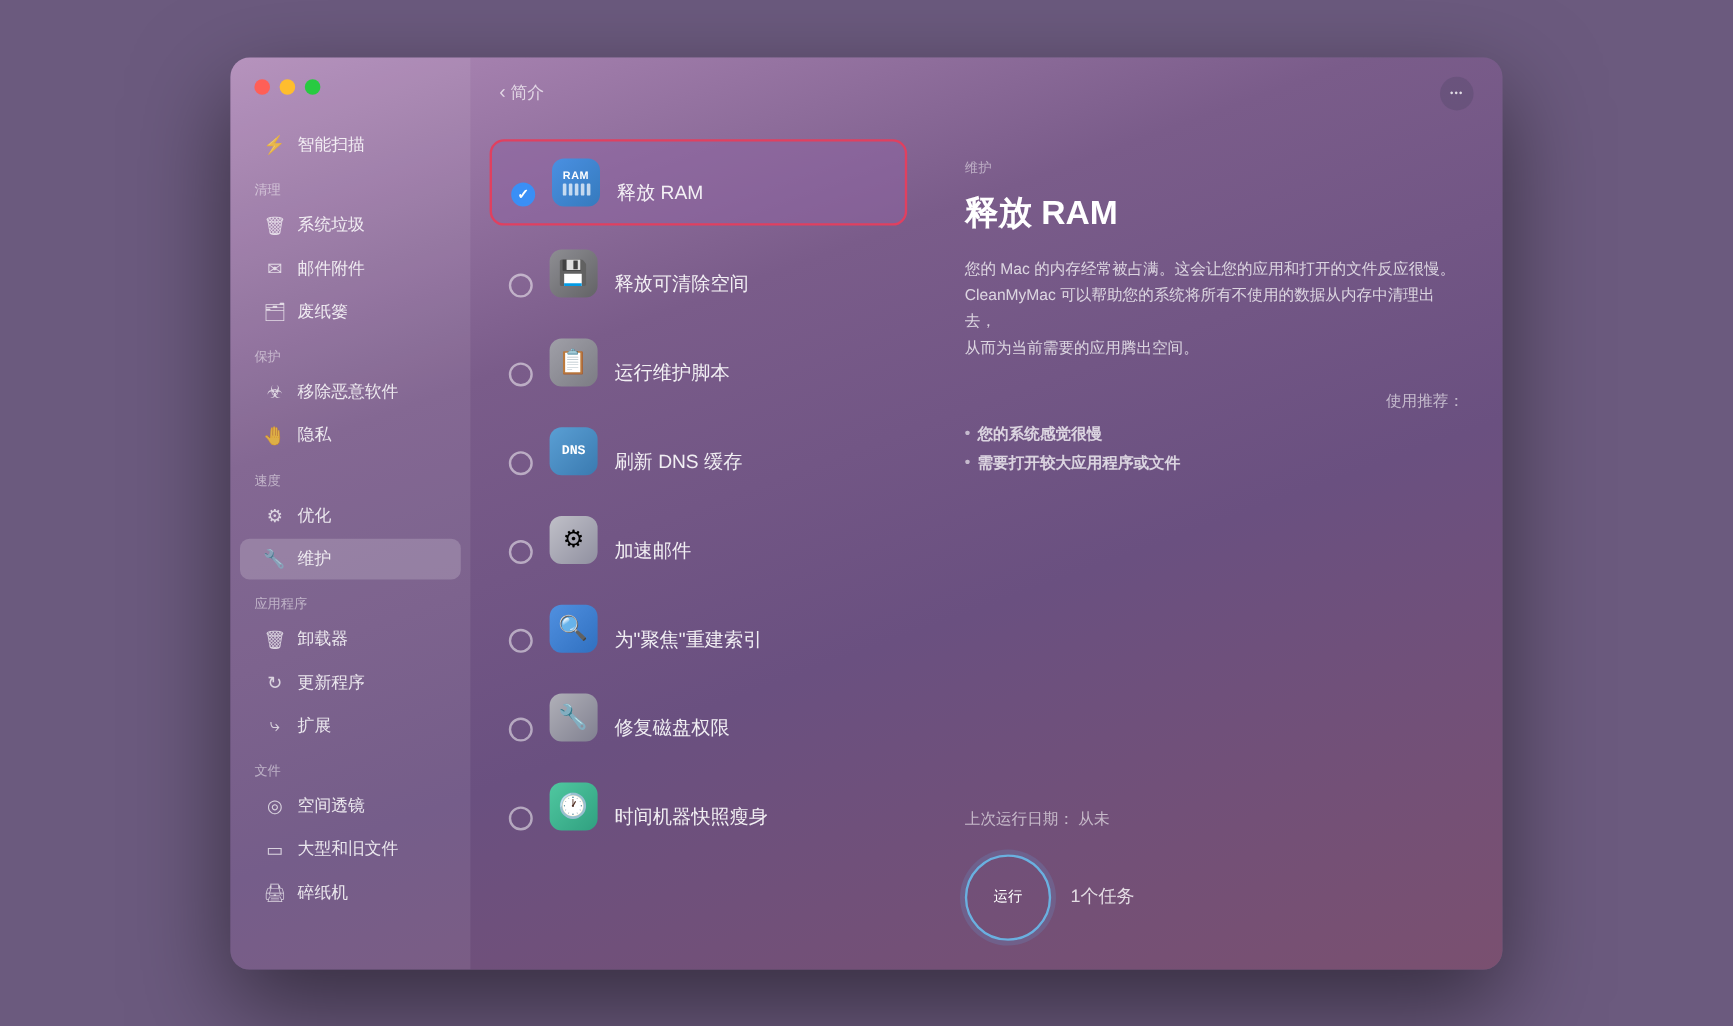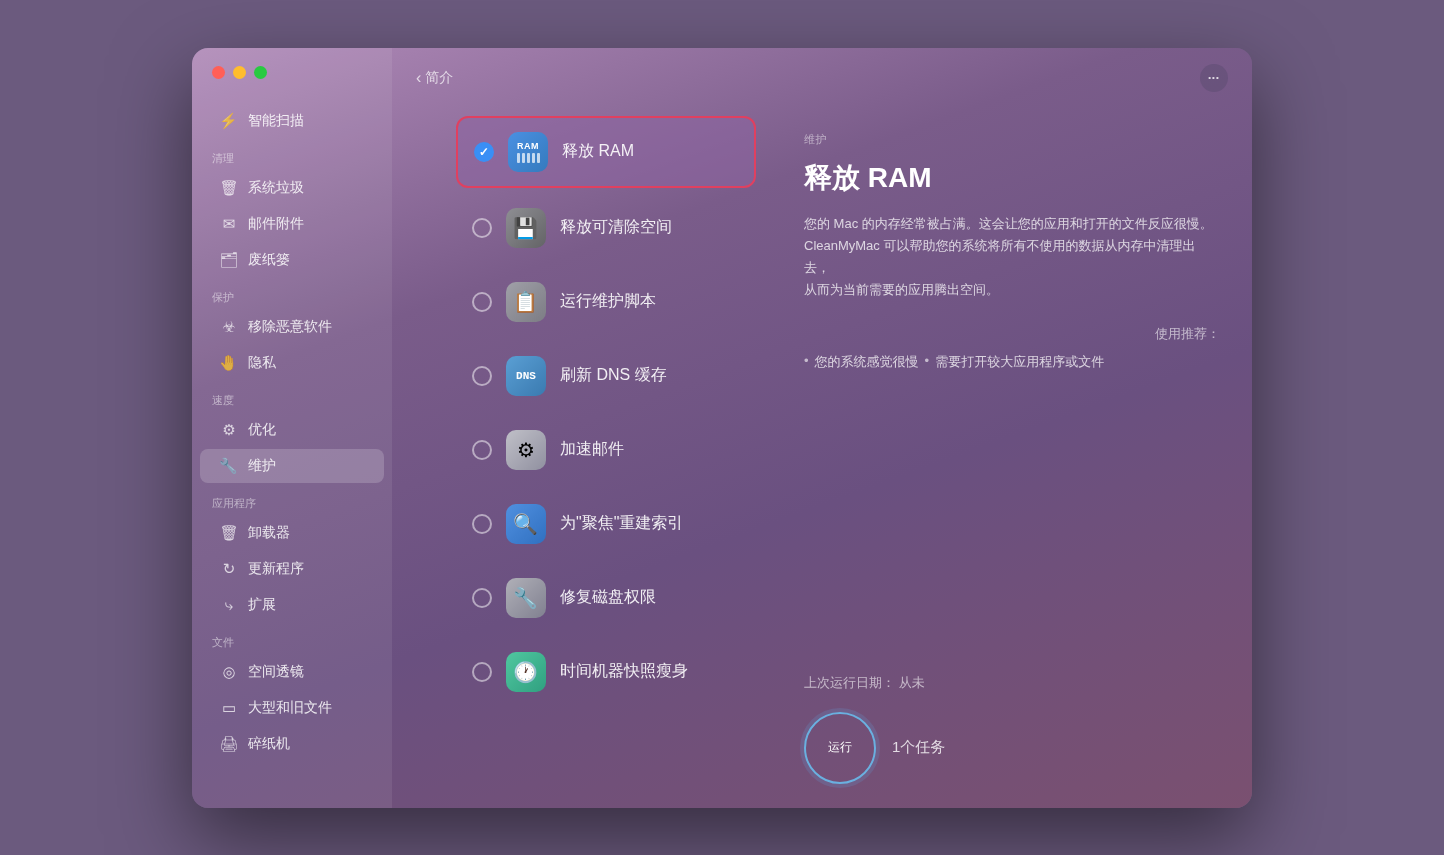--- a/index.html
+++ b/index.html
@@ -139,27 +139,26 @@
       width: 380px;
       min-width: 380px;
       padding: 8px 16px;
       display: flex;
       flex-direction: column;
       gap: 6px;
       overflow-y: auto;
     }
     .list-item {
       display: flex;
-      align-items: center;
+      align-items: flex-end;
       gap: 14px;
       padding: 14px 16px;
       border-radius: 12px;
       cursor: pointer;
       transition: background 0.15s;
-      margin-left: 48px;
     }
     .list-item.selected {
       background: rgba(140,100,160,0.55);
       border: 2px solid #e04060;
     }
     .list-item-radio {
       width: 20px;
       height: 20px;
       border-radius: 50%;
       border: 2px solid rgba(255,255,255,0.5);
@@ -277,21 +276,23 @@
     }
     .detail-recommend-label {
       font-size: 13px;
       color: rgba(255,255,255,0.6);
       margin-bottom: 10px;
       text-align: right;
     }
     .detail-recommend-list {
       list-style: none;
       display: flex;
+      flex-direction: column;
       gap: 6px;
+      font-weight: bold;
     }
     .detail-recommend-list li {
       font-size: 13px;
       color: rgba(255,255,255,0.75);
       display: flex;
       align-items: flex-start;
       gap: 6px;
     }
     .detail-recommend-list li::before {
       content: '•';

